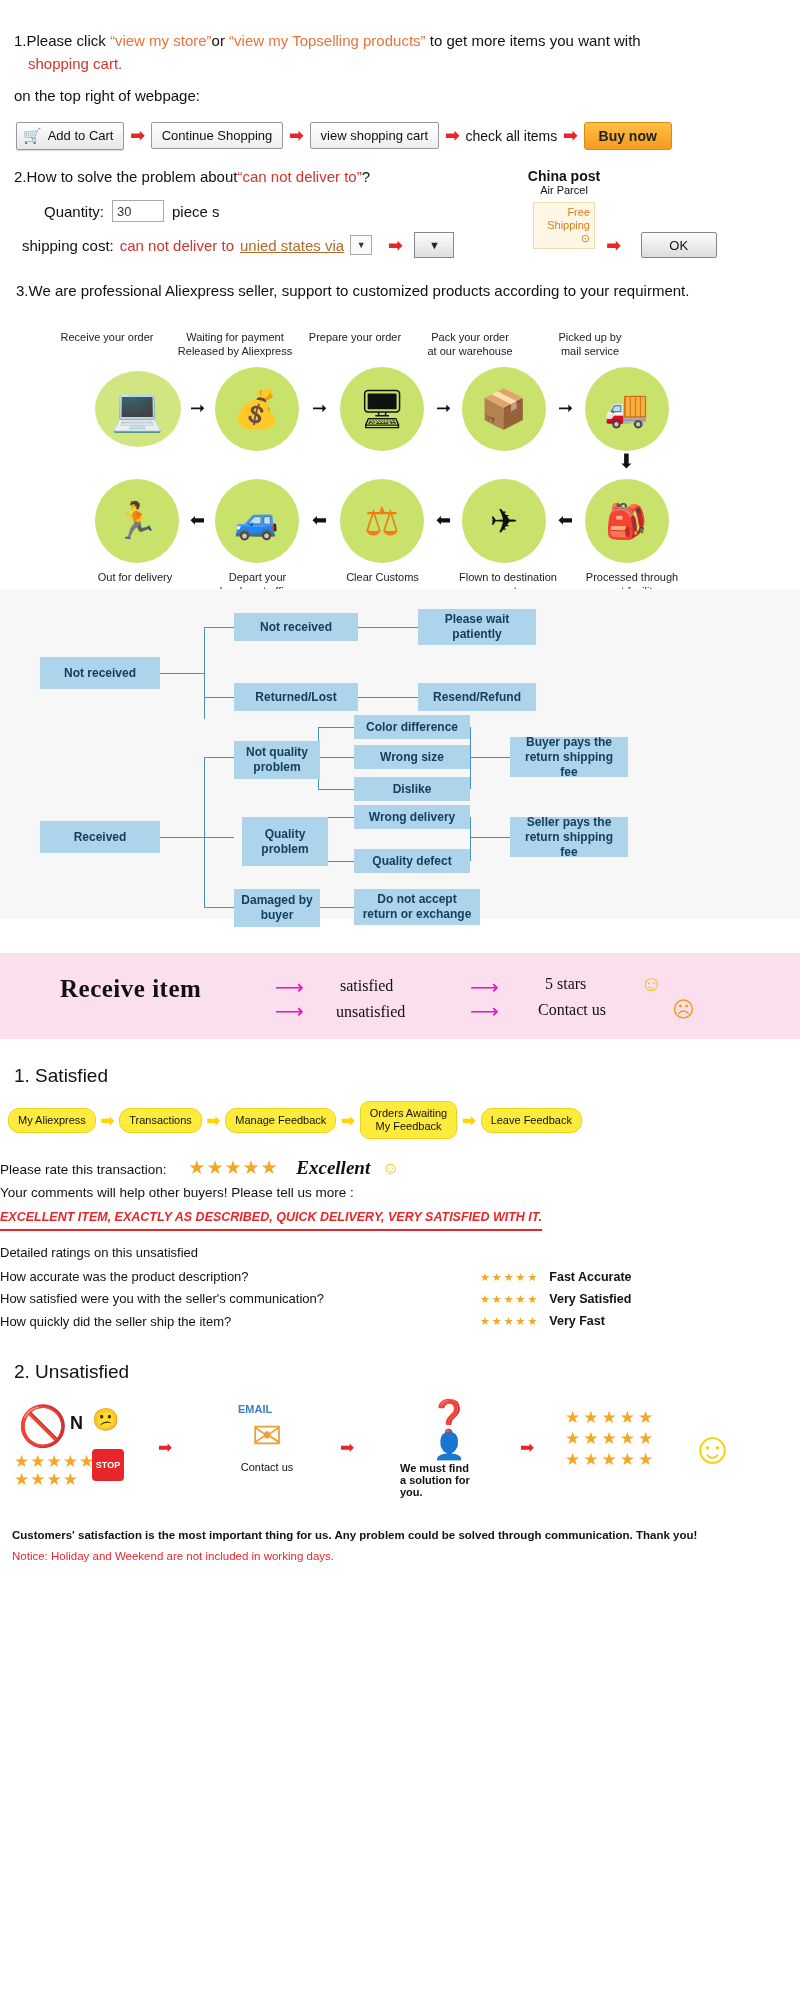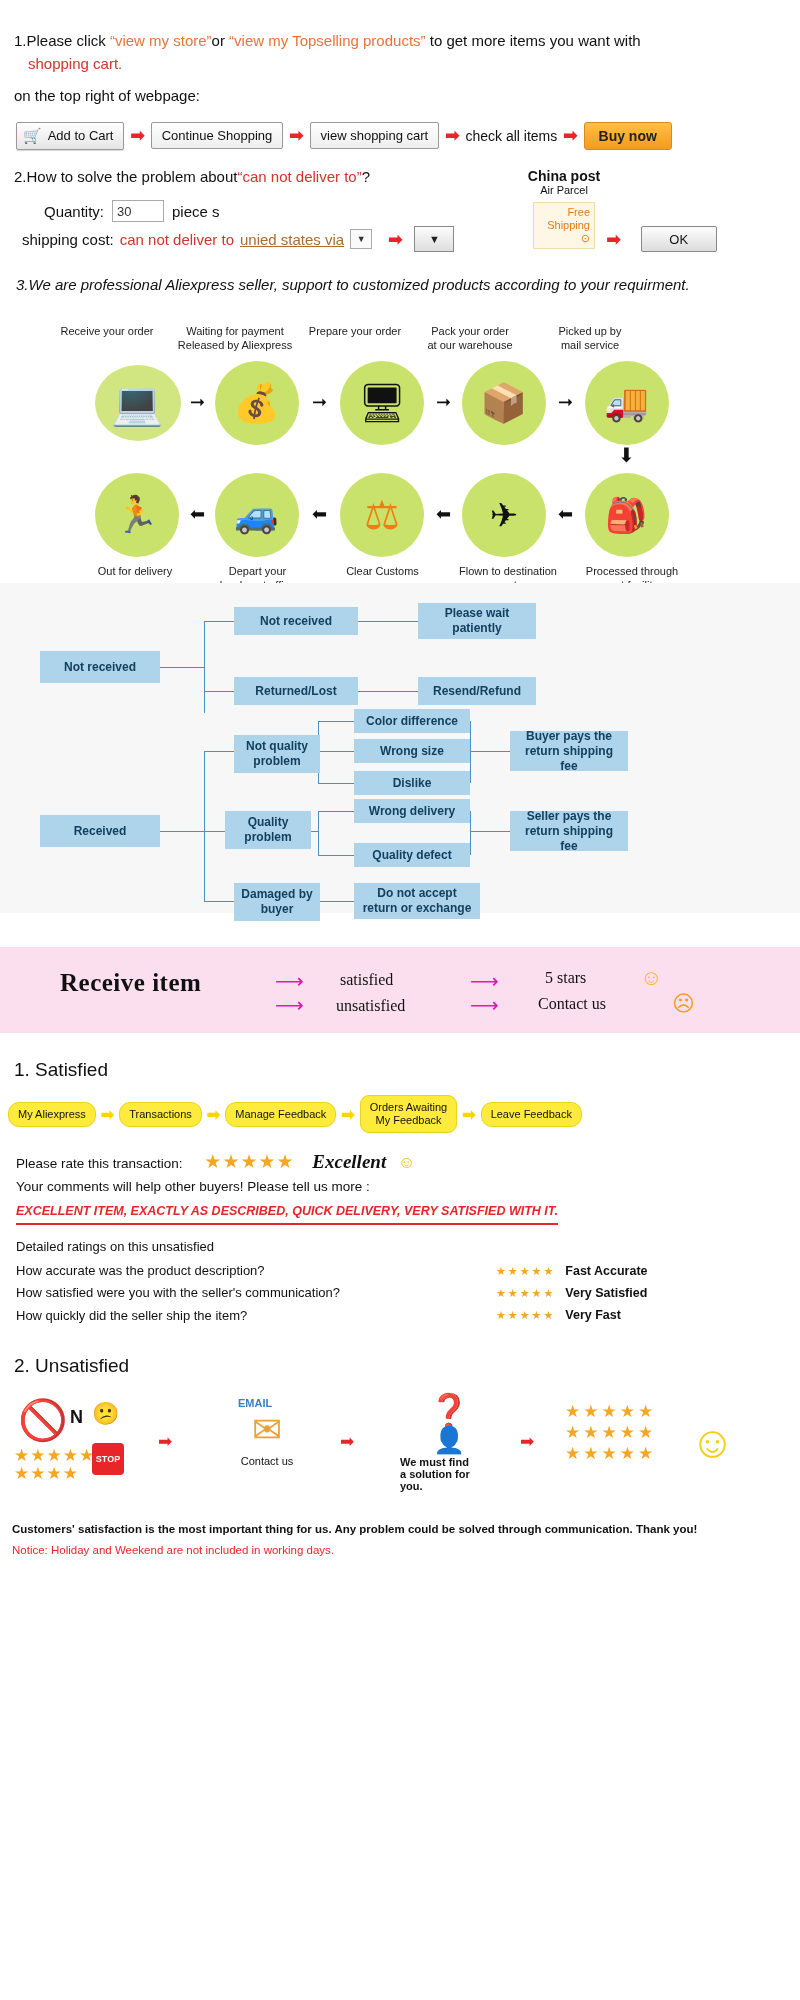--- a/index.html
+++ b/index.html
@@ -46,21 +46,21 @@
   }
   .txt-check { font-size: 14px; }
 
   
   .sec2 { padding: 6px 0 8px 0; position: relative; }
   .qtyrow { display:flex; align-items:center; gap:8px; padding-left: 44px; font-size: 15px; }
   .qtybox {
     border:1px solid #aaa; background:#fff; width:52px; height:22px;
     font-size: 13px; padding: 1px 4px; color:#333;
   }
-  .shiprow { display:flex; align-items:center; gap:6px; padding-left: 22px; font-size: 15px; margin-top: 4px;}
+  .shiprow { display:flex; align-items:center; gap:6px; padding-left: 22px; font-size: 15px; margin-top: 10px;}
   .sel {
     border:1px solid #aaa; background:#fafafa; height:20px; width:22px;
     display:inline-flex; align-items:center; justify-content:center; font-size:9px; color:#333;
   }
   .sel-big {
     border:1px solid #888; background:linear-gradient(#fdfdfd,#dedede); height:26px; width:40px;
     display:inline-flex; align-items:center; justify-content:center; font-size:11px; color:#222;
   }
   .btn-ok {
     border:1px solid #888; background:linear-gradient(#fdfdfd,#dcdcdc);
@@ -71,21 +71,21 @@
     position:absolute; right: 176px; top: 8px; text-align:center; width:120px;
   }
   .cp-t1 { font-size: 14px; font-weight:bold; }
   .cp-t2 { font-size: 11px; }
   .cp-free {
     margin-top: 6px; background:#fff7e6; border:1px solid #f0dcae;
     font-size: 11px; color:#e07b1a; padding: 3px 4px; line-height:1.2; width:62px;
     margin-left:auto; margin-right:auto; text-align:right;
   }
 
-  .sec3 { padding: 16px 0 0 16px; font-size: 15px; font-style: italic; }
+  .sec3 { padding: 16px 0 0 16px; font-size: 15px; }
 
   
   .proc { position: relative; height: 280px; margin-top: 10px; }
   .proc-cap { position:absolute; font-size: 11px; text-align:center; line-height:1.25; color:#222; }
   .blob {
     position:absolute; background:#c9e26b; border-radius:50%;
   }
   .icon-box { position:absolute; display:flex; align-items:center; justify-content:center; }
   .ar { position:absolute; color:#111; font-size:18px; }
 
@@ -116,21 +116,21 @@
   .h2 { font-size: 19px; padding: 26px 0 0 14px; font-family:"Liberation Sans", sans-serif; }
   .steps { display:flex; align-items:center; gap:5px; padding: 14px 0 0 8px; }
   .pill {
     background:#ffeb3b; border:1px solid #e8d41b; border-radius:11px;
     font-size:11px; padding:5px 9px; color:#111; white-space:nowrap; text-align:center;
     line-height:1.2;
   }
   .pill.two { border-radius:9px; }
   .ar-y { color:#ffd400; font-size:16px; font-weight:bold; }
 
-  .rate-wrap { padding: 14px 0 0 16px; font-size:13.5px; line-height:1.55; }
+  .rate-wrap { padding: 14px 0 0 0; font-size:13.5px; line-height:1.55; }
   .stars { color:#f5a623; letter-spacing:1px; }
   .excellent { font-family:"Liberation Serif", serif; font-style:italic; font-weight:bold; font-size:19px; }
   .comment {
     color:#e8262a; font-style:italic; font-weight:bold; font-size:12.5px;
     border-bottom:2px solid #e8262a; display:inline-block; padding-bottom:2px; margin-top:4px;
   }
   .ratings { margin-top:12px; font-size:13px; }
   .ratings table { border-collapse:collapse; }
   .ratings td { padding: 1px 0; font-size:13px; }
   .ratings td.s { padding-left: 60px; color:#f5a623; letter-spacing:2px; font-size:11px; }
@@ -302,21 +302,21 @@
     <div class="ln lnv" style="left:470px; top:228px; height:44px;"></div>
     <div class="ln lnh" style="left:470px; top:248px; width:40px;"></div>
 
     <div class="node" style="left:40px; top:232px; width:120px; height:32px;">Received</div>
     <div class="node" style="left:234px; top:152px; width:86px; height:38px;">Not quality problem</div>
     <div class="node" style="left:354px; top:126px; width:116px; height:24px;">Color difference</div>
     <div class="node" style="left:354px; top:156px; width:116px; height:24px;">Wrong size</div>
     <div class="node" style="left:354px; top:188px; width:116px; height:24px;">Dislike</div>
     <div class="node" style="left:510px; top:148px; width:118px; height:40px;">Buyer pays the return shipping fee</div>
 
-    <div class="node" style="left:225px; top:228px; width:86px; height:38px;">Quality problem</div>
+    <div class="node" style="left:242px; top:228px; width:86px; height:49px;">Quality problem</div>
     <div class="node" style="left:354px; top:216px; width:116px; height:24px;">Wrong delivery</div>
     <div class="node" style="left:354px; top:260px; width:116px; height:24px;">Quality defect</div>
     <div class="node" style="left:510px; top:228px; width:118px; height:40px;">Seller pays the return shipping fee</div>
 
     <div class="node" style="left:234px; top:300px; width:86px; height:38px;">Damaged by buyer</div>
     <div class="node" style="left:354px; top:300px; width:126px; height:36px;">Do not accept return or exchange</div>
   </div>
 
   <div style="height:34px;"></div>
 

